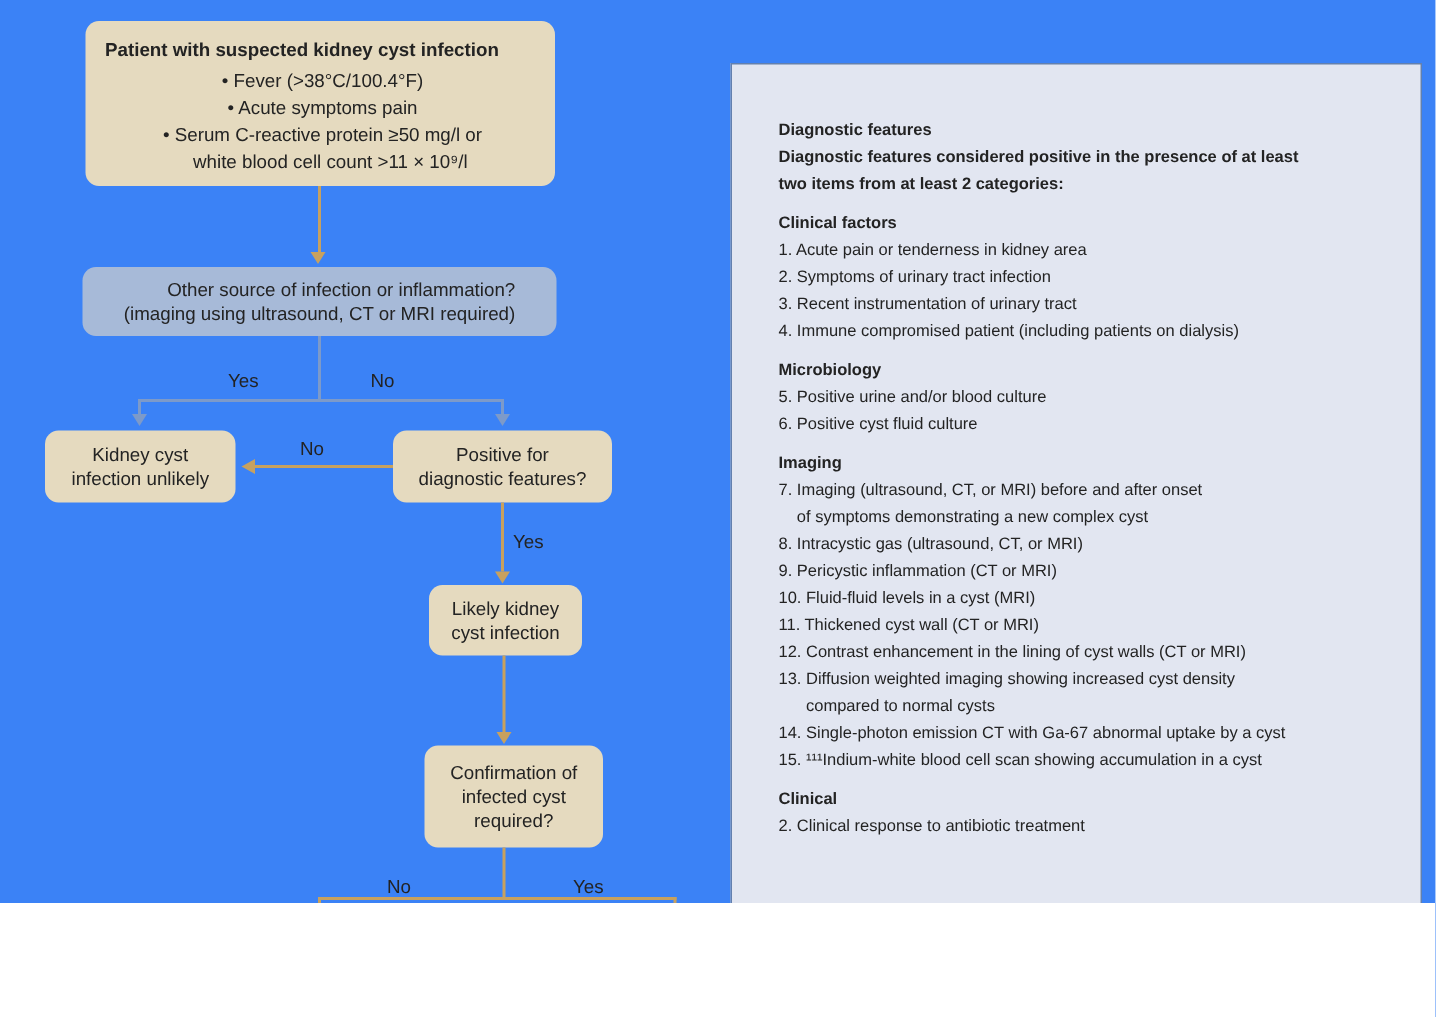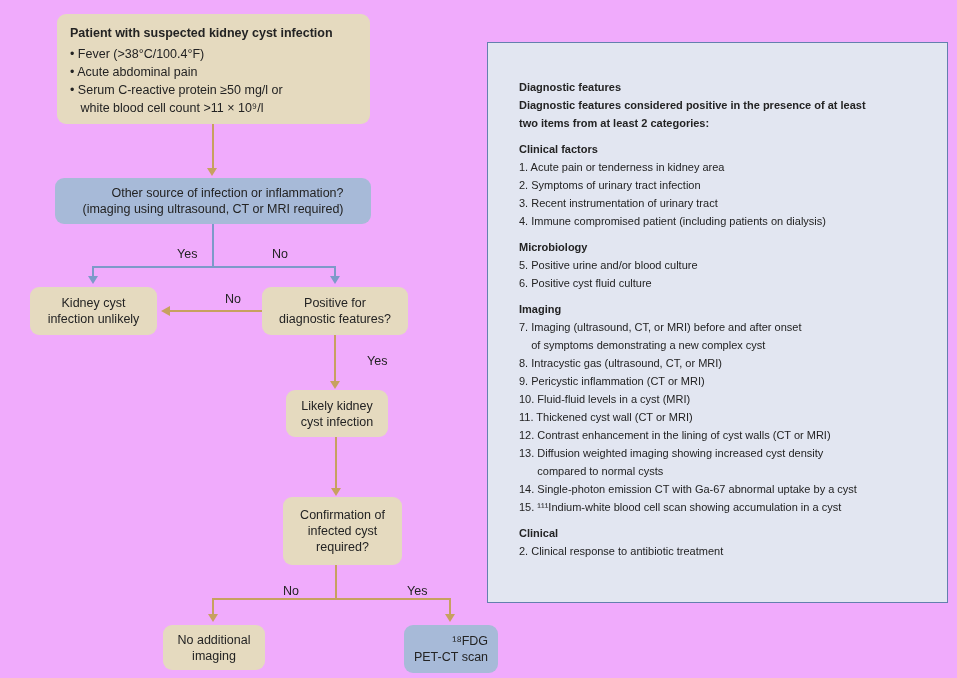--- a/index.html
+++ b/index.html
@@ -1,61 +1,61 @@
 <!DOCTYPE html>
 <html><head>
 <meta charset="utf-8">
 <style>
   * { margin:0; padding:0; box-sizing:border-box; }
   html,body { background:#ffffff; }
   body { font-family:"Liberation Sans", sans-serif; }
-  .canvas { position:relative; width:957px; height:678px; background:#f0abfc; color:#232323; font-size:12.5px; overflow:hidden; }
+  .canvas { position:relative; width:957px; height:602px; background:#3b82f6; color:#232323; font-size:12.5px; overflow:hidden; }
 
   
   .box { position:absolute; border-radius:9px; display:flex; align-items:center; justify-content:center;
          text-align:center; white-space:pre-line; line-height:1.28; padding:4px 8px; }
   .tan-box  { background:#e5dabf; }
   .blue-box { background:#a7bad8;text-align:right; }
 
   .start-box { position:absolute; left:57px; top:14px; width:313px; height:110px;
                background:#e5dabf; border-radius:9px; padding:10px 10px 0 13px; line-height:18px; }
   .start-title { font-weight:bold; margin-bottom:3px; }
-  .bullet { white-space:pre; }
+  .bullet { white-space:pre;text-align:center; }
 
   
   .vline { position:absolute; width:2px; }
   .hline { position:absolute; height:2px; }
   .tan  { background:#c7a15f; }
   .blue { background:#7d9ac9; }
   .ah-d { position:absolute; width:0; height:0;
           border-left:5px solid transparent; border-right:5px solid transparent;
           border-top:8px solid #c7a15f; }
   .ah-d.b { border-top-color:#7d9ac9; }
   .ah-l { position:absolute; width:0; height:0;
           border-top:5px solid transparent; border-bottom:5px solid transparent;
           border-right:9px solid #c7a15f; }
-  .lbl { position:absolute; font-size:12.5px; color:#232323;margin-left:25px; }
+  .lbl { position:absolute; font-size:12.5px; color:#232323; }
 
   
   .panel { position:absolute; left:487px; top:42px; width:461px; height:561px;
            background:#e2e6f1; border:1.5px solid #6380ae;
            padding:35px 8px 10px 31px; font-size:11px; line-height:18px; }
   .bold { font-weight:bold; }
   .pline { white-space:pre; }
   .psection { margin-top:8px; }
 </style>
 </head>
 <body>
 
 <div class="canvas">
 
   <div class="start-box">
     <div class="start-title">Patient with suspected kidney cyst infection</div>
     <div class="bullet">• Fever (&gt;38°C/100.4°F)</div>
-    <div class="bullet">• Acute abdominal pain</div>
+    <div class="bullet">• Acute symptoms pain</div>
     <div class="bullet">• Serum C-reactive protein ≥50 mg/l or
    white blood cell count &gt;11 × 10⁹/l</div>
   </div>
 
   <div class="vline tan" style="left:212px;top:124px;height:45px"></div>
   <div class="ah-d" style="left:207px;top:168px"></div>
 
   <div class="box blue-box" style="left:55px;top:178px;width:316px;height:46px">Other source of infection or inflammation?
 (imaging using ultrasound, CT or MRI required)</div>
 

